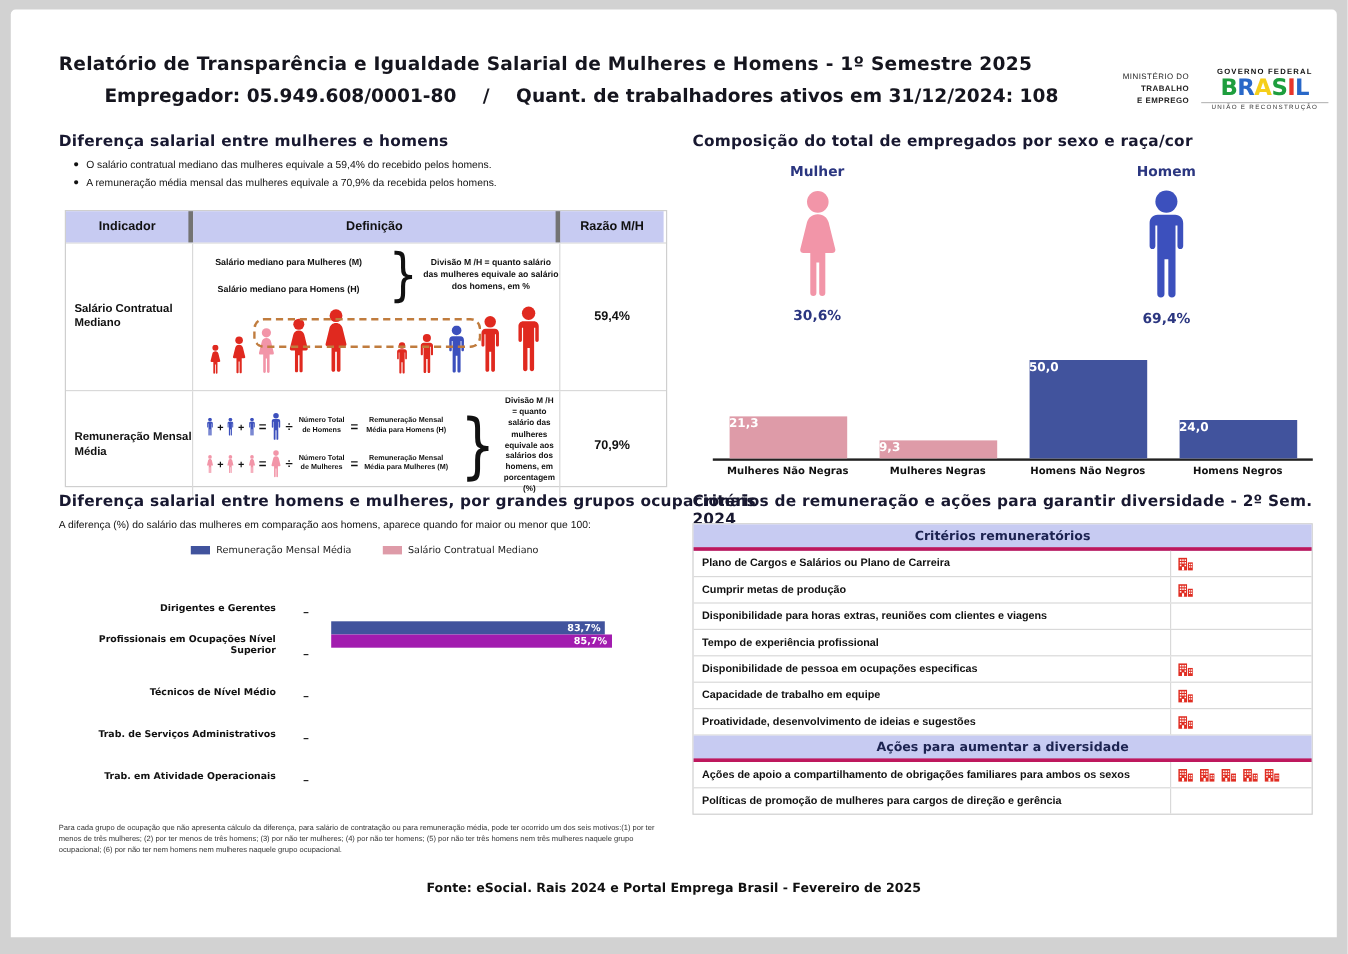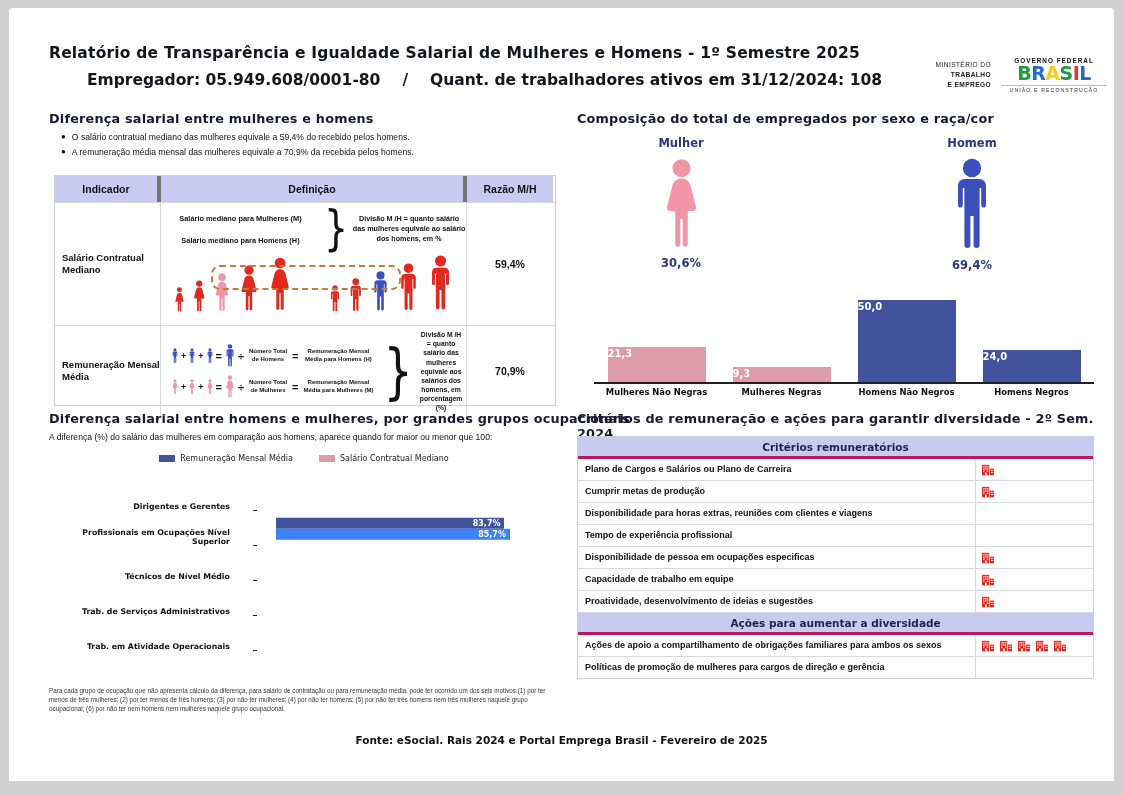--- a/index.html
+++ b/index.html
@@ -362,21 +362,21 @@
         <div class="occ-plot"></div>
       </div>
       <div class="occ-row">
         <div class="occ-label">Profissionais em Ocupações Nível Superior</div>
         <span class="occ-tick"></span>
         <div class="occ-plot">
           <div class="occ-bars">
             <div class="occ-bar" style="width: 83.7%; background: rgb(65, 83, 157);">
               <span class="occ-bar-label">83,7%</span>
             </div>
-            <div class="occ-bar" style="width: 85.7%; background: #3b82f6;">
+            <div class="occ-bar" style="width: 85.7%; background: #a21caf;">
               <span class="occ-bar-label">85,7%</span>
             </div>
           </div>
         </div>
       </div>
       <div class="occ-row">
         <div class="occ-label">Técnicos de Nível Médio</div>
         <span class="occ-tick"></span>
         <div class="occ-plot"></div>
       </div>

